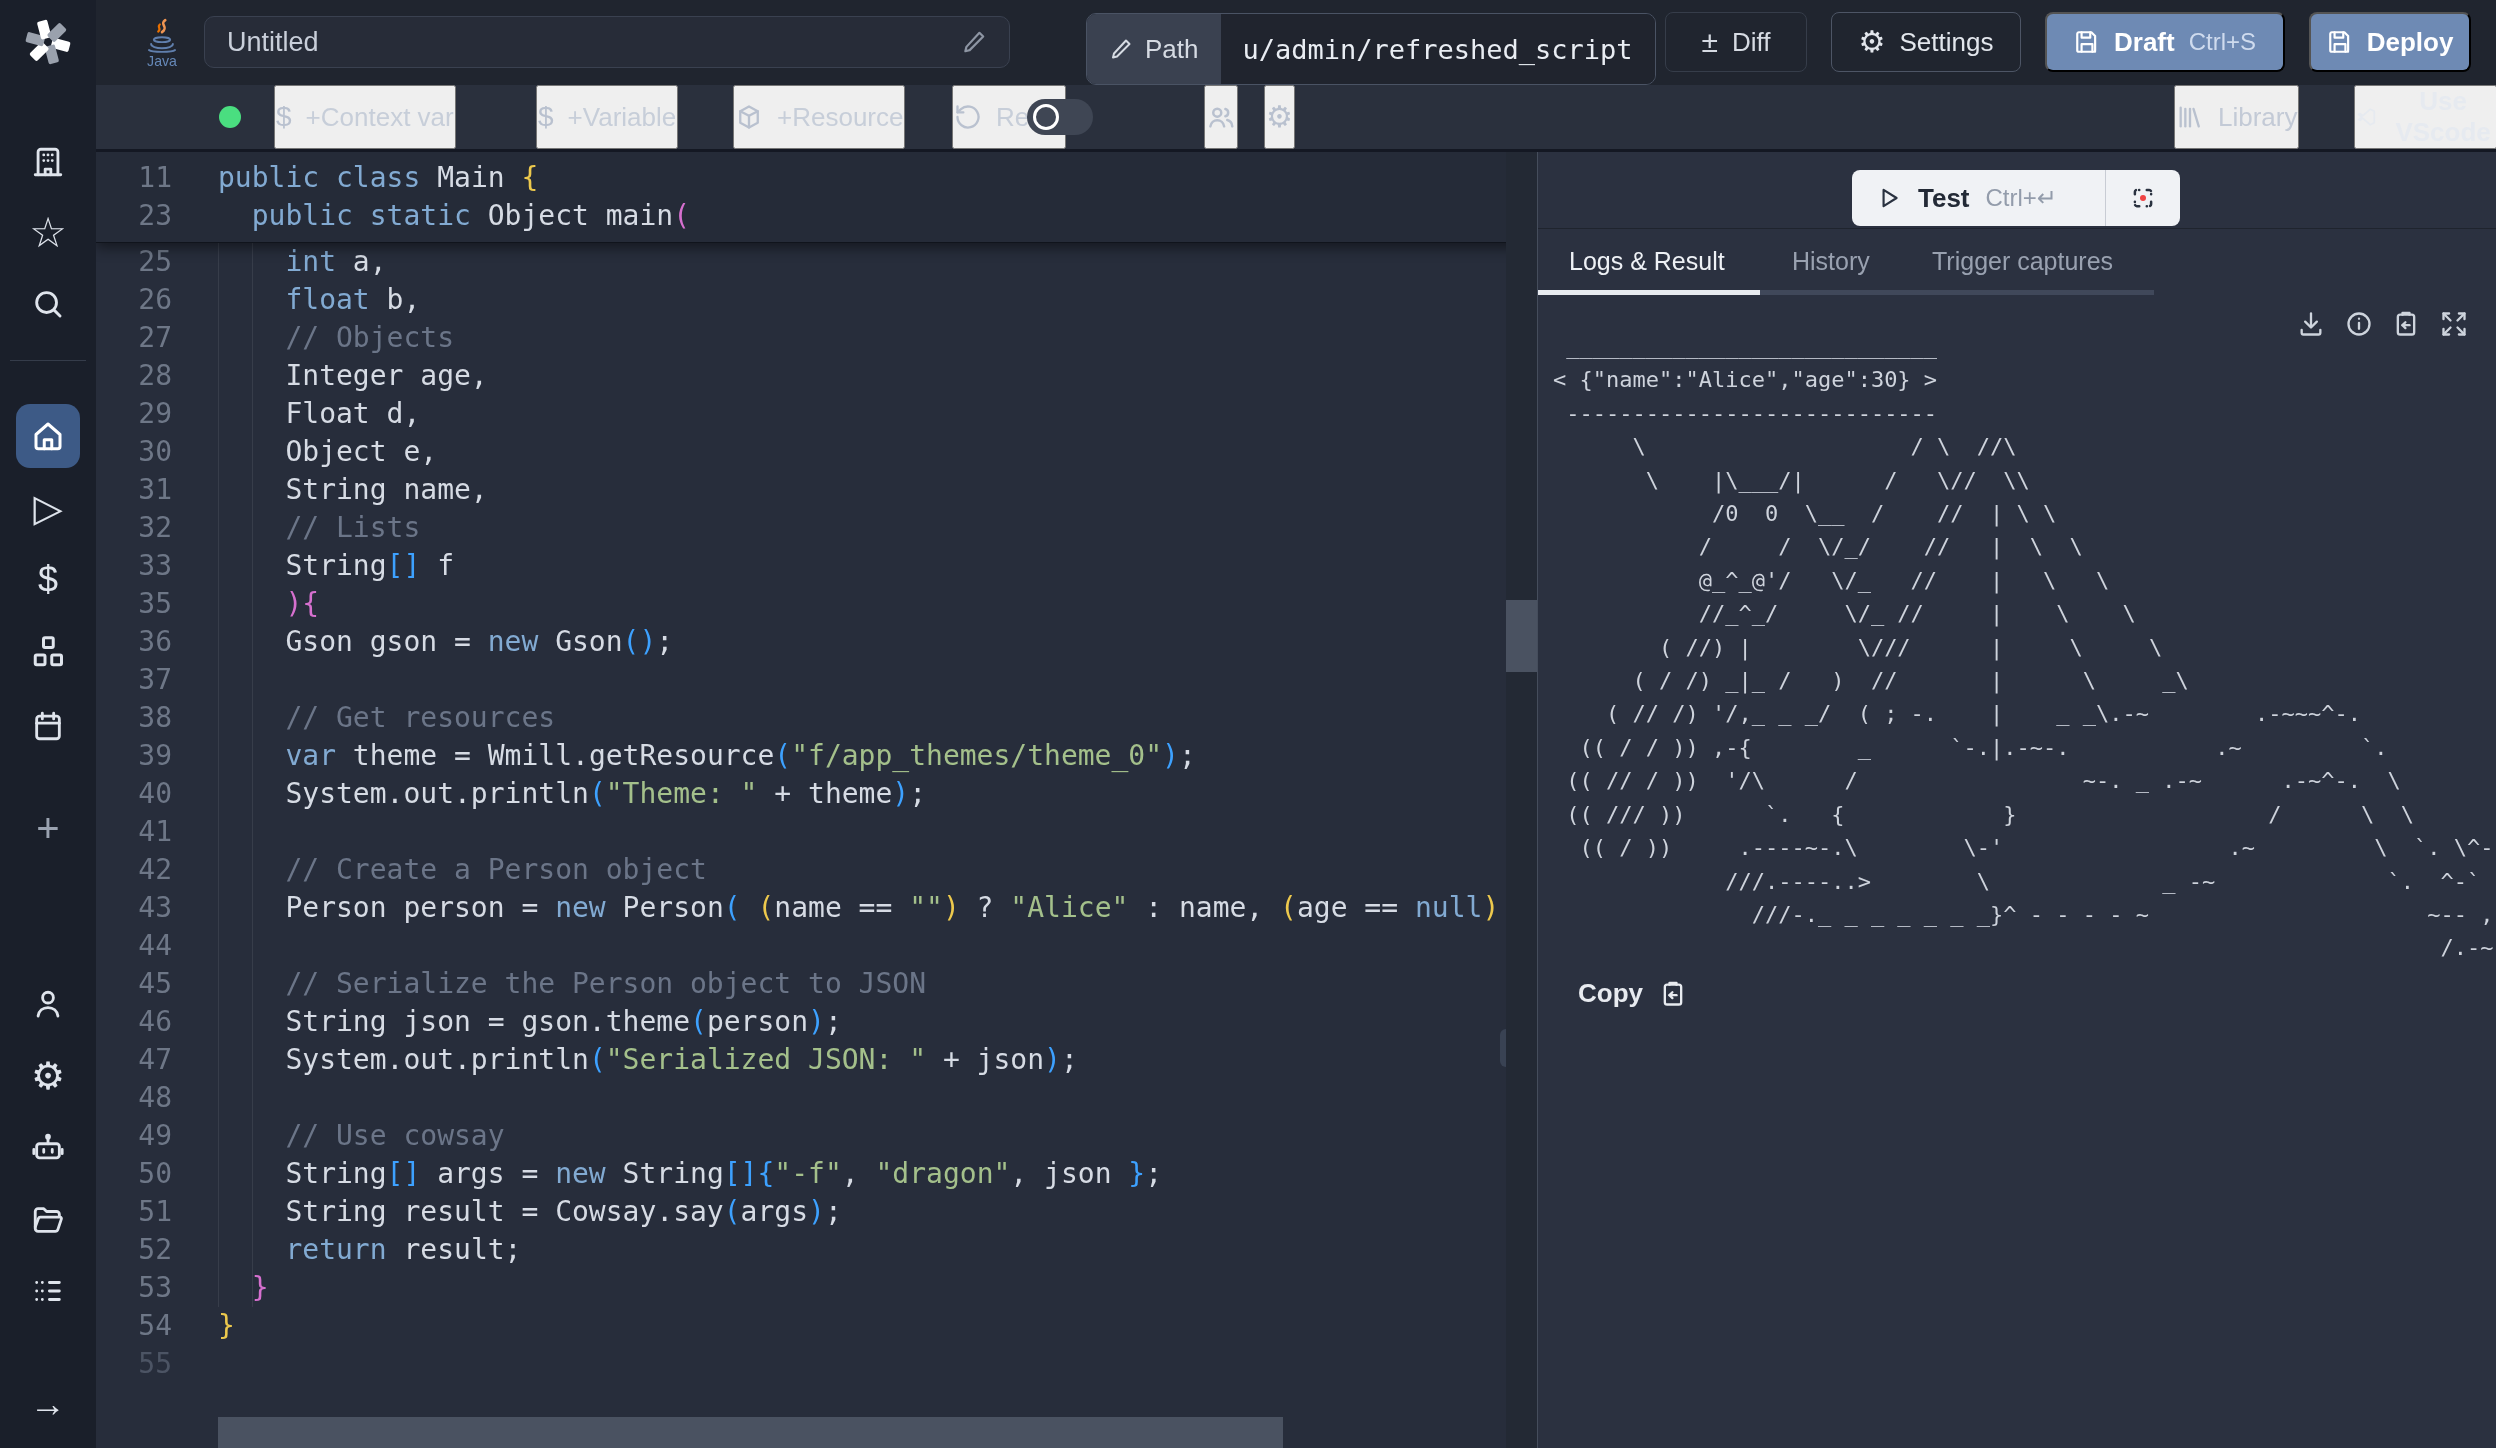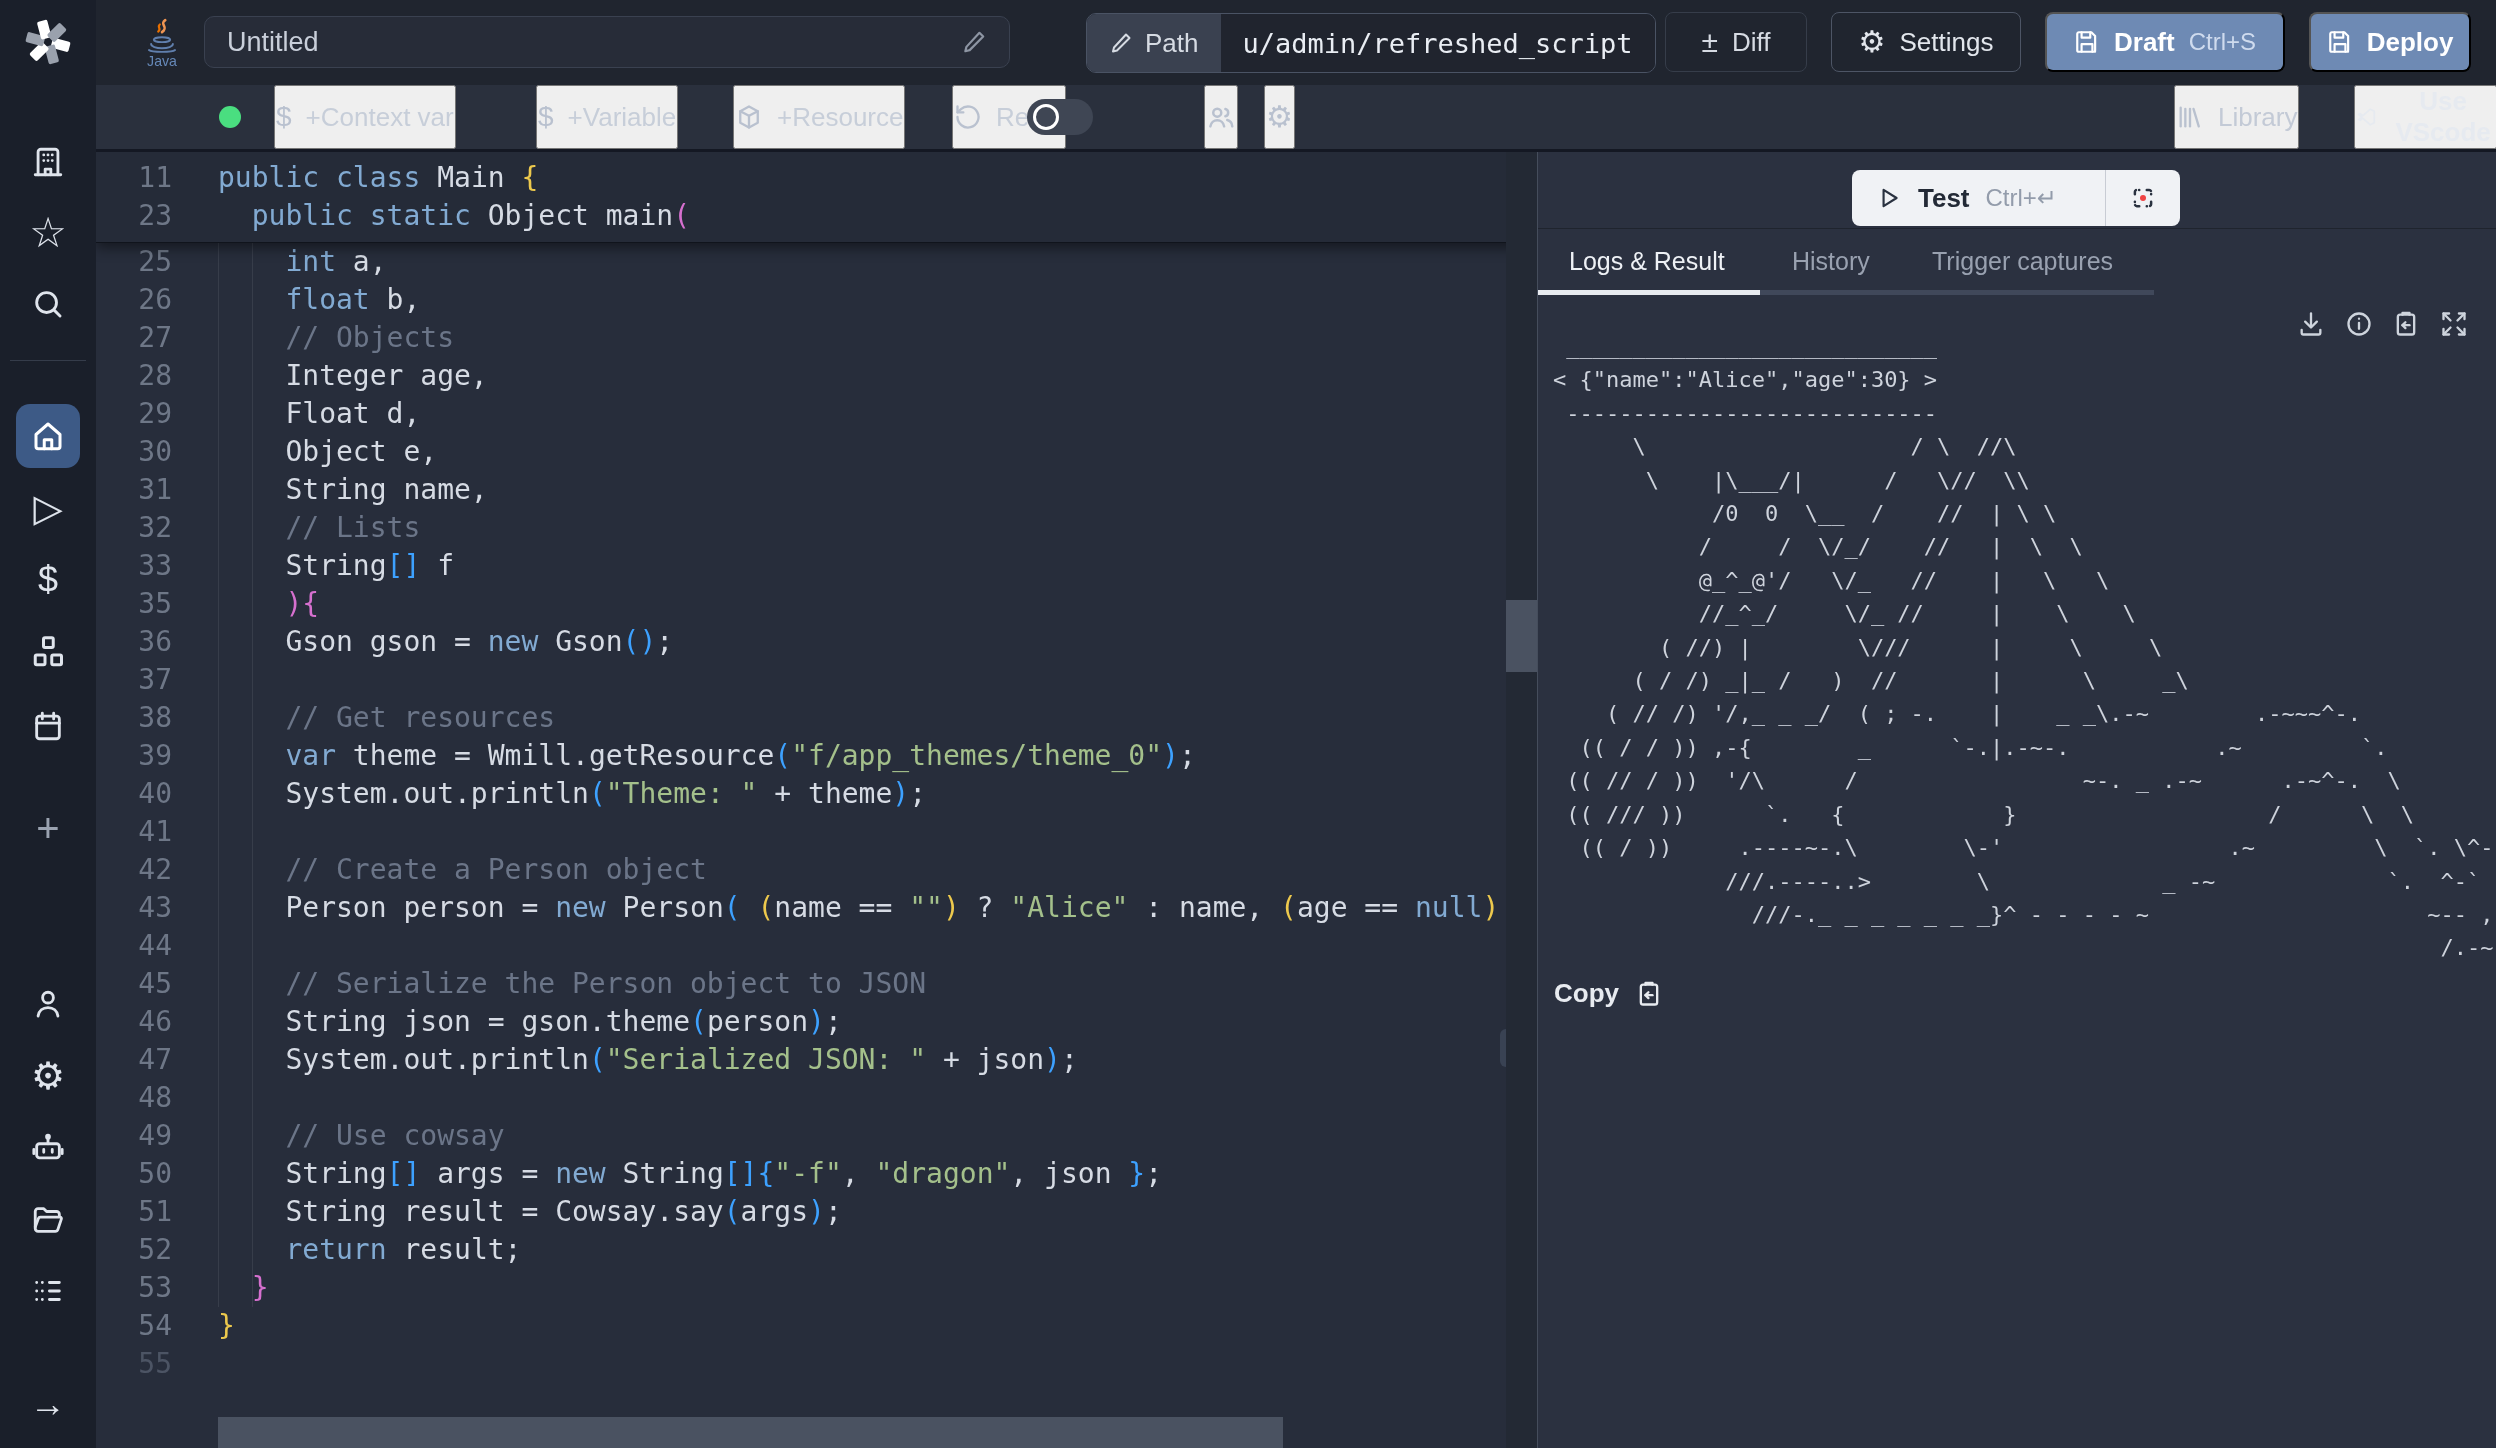--- a/index.html
+++ b/index.html
@@ -14,21 +14,21 @@
   .sb-glyph { font-size:36px; line-height:1; color:#dfe4ec; }
   #sb-home { width:64px; height:64px; background:#3d5a86; border-radius:14px; }
   #sb-divider { position:absolute; left:10px; top:360px; width:76px; height:1px; background:#353c4a; }
 
   
   #topbar { position:absolute; left:96px; top:0; width:2400px; height:85px; background:#20252f; z-index:4; }
   #lang-icon { position:absolute; left:44px; top:18px; }
   #title-field { position:absolute; left:108px; top:16px; width:806px; height:52px; background:#272c38; border:1px solid #3a4150; border-radius:10px; display:flex; align-items:center; padding:0 22px; }
   #title-text { font-size:27px; color:#c9cfda; flex:1; }
   #title-pencil { color:#8d95a3; }
-  #path-group { position:absolute; left:990px; top:13px; height:60px; border:1px solid #4a5364; border-radius:10px; display:flex; align-items:stretch; overflow:hidden; }
+  #path-group { position:absolute; left:990px; top:13px; height:72px; border:1px solid #4a5364; border-radius:10px; display:flex; align-items:stretch; overflow:hidden; }
   #path-label-seg { background:#3a4150; color:#d6dbe3; display:flex; align-items:center; gap:12px; padding:0 22px; font-size:26px; }
   #path-value-seg { background:#20242e; display:flex; align-items:center; padding:0 22px; font-family:"DejaVu Sans Mono",monospace; font-size:27px; color:#e9edf3; }
   .tb-btn { position:absolute; top:12px; height:60px; border-radius:8px; display:flex; align-items:center; justify-content:center; gap:14px; font-size:26px; }
   #btn-diff { left:1569px; width:142px; background:#20252f; border:1px solid #363d4a; color:#d6dbe3; }
   #btn-settings { left:1735px; width:190px; border:1px solid #4d5565; color:#e2e6ec; }
   #btn-draft { left:1949px; width:240px; background:#6e8ab4; color:#fff; }
   #btn-deploy { left:2213px; width:162px; background:#6e8ab4; color:#fff; }
   .btn-bold { font-weight:bold; }
   .btn-kbd { color:#cfdbee; font-size:24px; }
   .pm-glyph { font-size:30px; line-height:1; }
@@ -67,21 +67,21 @@
   #test-divider { margin-left:auto; width:1px; height:100%; background:#c8ccd4; }
   #test-scan { width:74px; height:100%; display:flex; align-items:center; justify-content:center; color:#2a3240; }
   #tabsrow { position:absolute; left:0; top:77px; width:100%; height:66px; }
   .tab { position:absolute; top:18px; font-size:25px; color:#99a1b0; }
   .tab.active { color:#eef1f5; }
   #tab-underline-active { position:absolute; left:0; top:61px; width:222px; height:5px; background:#e8ebf0; }
   #tab-underline-rest { position:absolute; left:222px; top:61px; width:394px; height:5px; background:#40485a; }
   #logsicons { position:absolute; left:0; top:143px; width:100%; height:60px; }
   .log-ic { position:absolute; top:15px; color:#ced4dd; }
   #ascii { position:absolute; left:15px; top:178px; font-family:"DejaVu Sans Mono",monospace; font-size:22px; line-height:33.4px; color:#ced3dc; white-space:pre; }
-  #copyrow { position:absolute; left:16px; top:826px; display:flex; align-items:center; gap:16px; color:#e8ebf0; }
+  #copyrow { position:absolute; left:40px; top:826px; display:flex; align-items:center; gap:16px; color:#e8ebf0; }
   #copy-label { font-size:26px; font-weight:bold; }
 </style>
 </head>
 <body>
 
 <div id="app">
 
   <nav id="sidebar">
     <div class="sb-item" style="top:42px">
       <svg width="46" height="46" viewBox="-24 -24 48 48">

